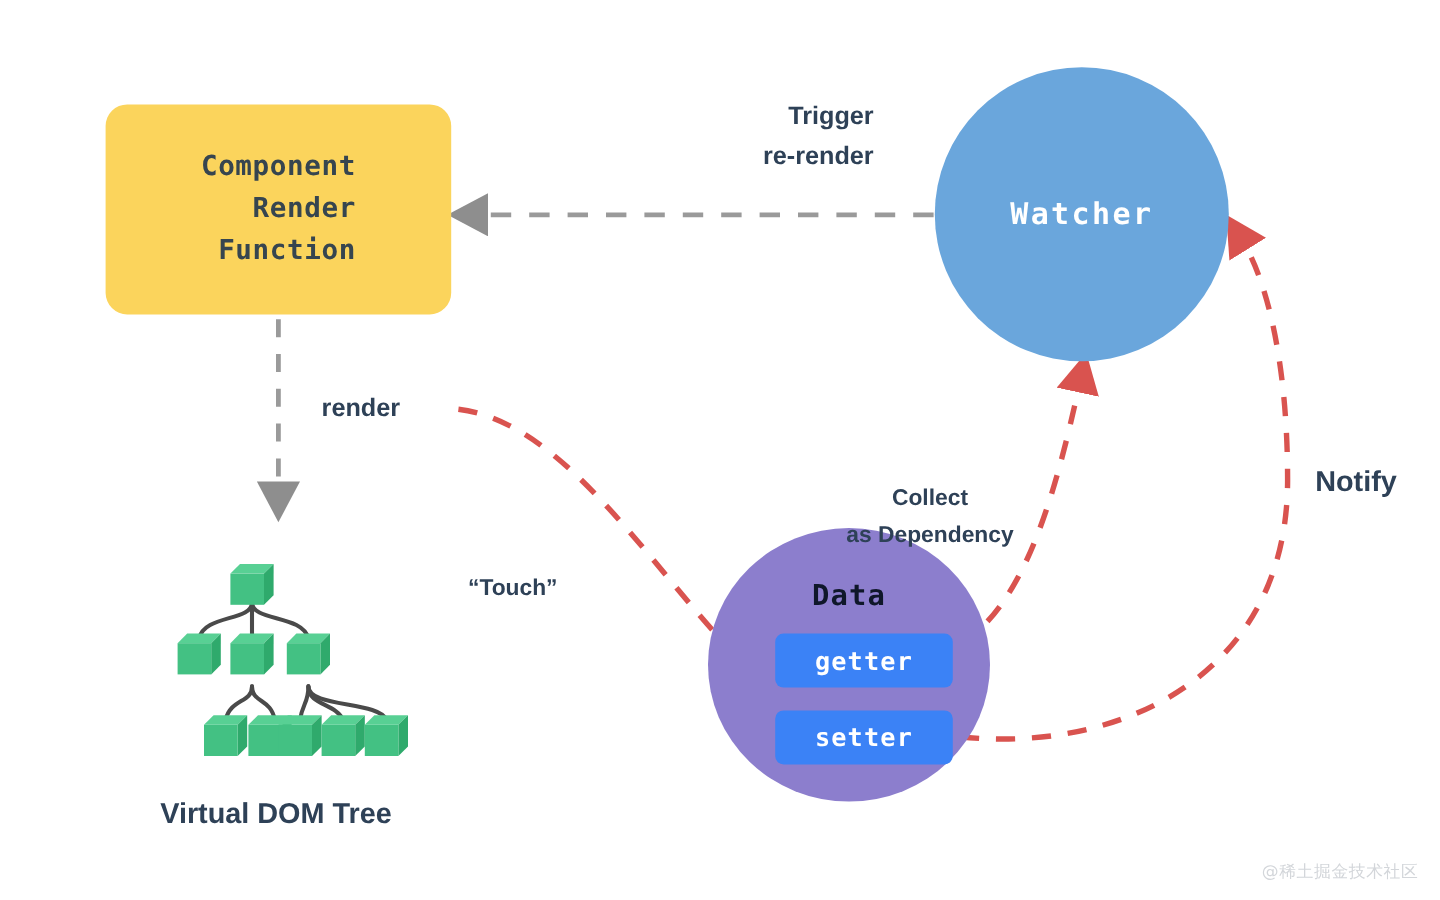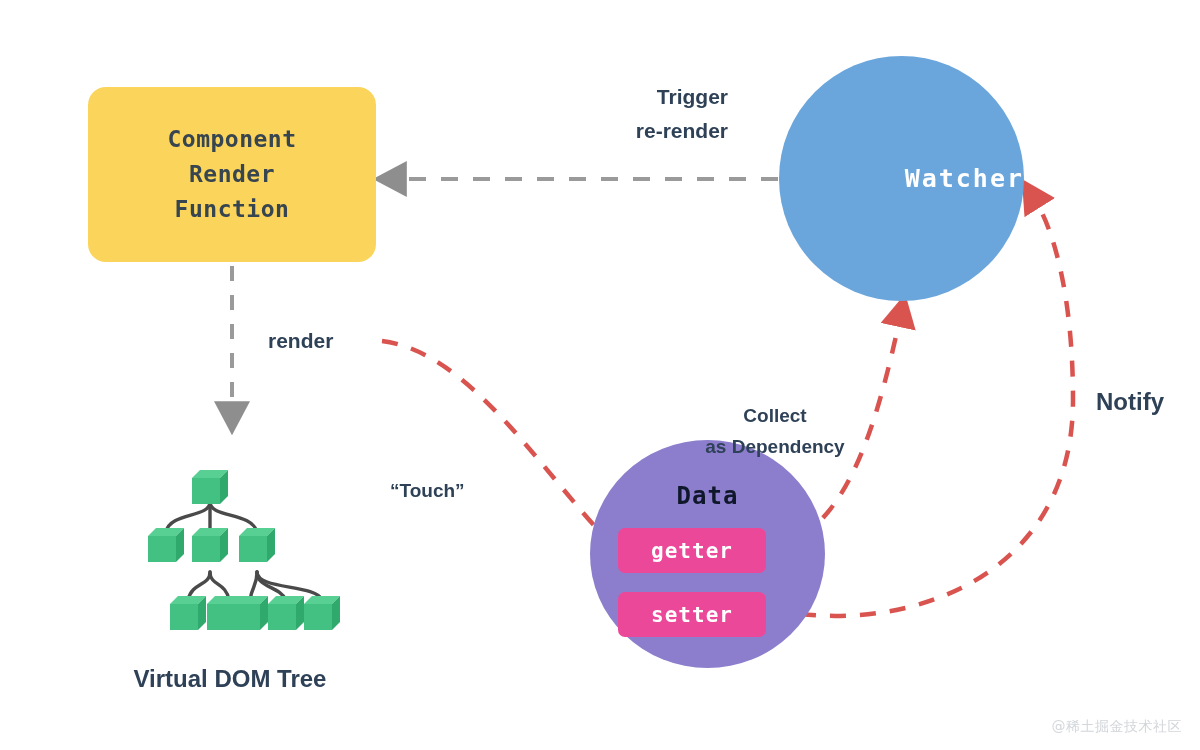--- a/index.html
+++ b/index.html
@@ -37,36 +37,36 @@
     align-items: center;
     justify-content: center;
     z-index: 3;
   }
   .comp-box-text {
     font-family: "DejaVu Sans Mono", monospace;
     font-size: 23px;
     font-weight: bold;
     color: #36454f;
     line-height: 35px;
-    text-align: center;
+    text-align: right;
     white-space: pre-line;
     letter-spacing: 0.5px;
   }
 
   .watcher-circle {
     position: absolute;
     left: 779px;
     top: 56px;
     width: 245px;
     height: 245px;
     border-radius: 50%;
     background: #6aa6dc;
     display: flex;
     align-items: center;
-    justify-content: flex-end;
+    justify-content: center;
     z-index: 3;
   }
   .watcher-text {
     font-family: "DejaVu Sans Mono", monospace;
     font-size: 25px;
     font-weight: bold;
     color: #ffffff;
     letter-spacing: 2px;
   }
 
@@ -87,24 +87,24 @@
     width: 100%;
     text-align: center;
     font-family: "DejaVu Sans Mono", monospace;
     font-size: 24px;
     font-weight: bold;
     color: #0f172a;
     letter-spacing: 1px;
   }
   .accessor-box {
     position: absolute;
-    left: 28px;
+    left: 56px;
     width: 148px;
     height: 45px;
-    background: #ec4899;
+    background: #3b82f6;
     border-radius: 7px;
     display: flex;
     align-items: center;
     justify-content: center;
     font-family: "DejaVu Sans Mono", monospace;
     font-size: 21px;
     font-weight: bold;
     color: #ffffff;
     letter-spacing: 1px;
   }

